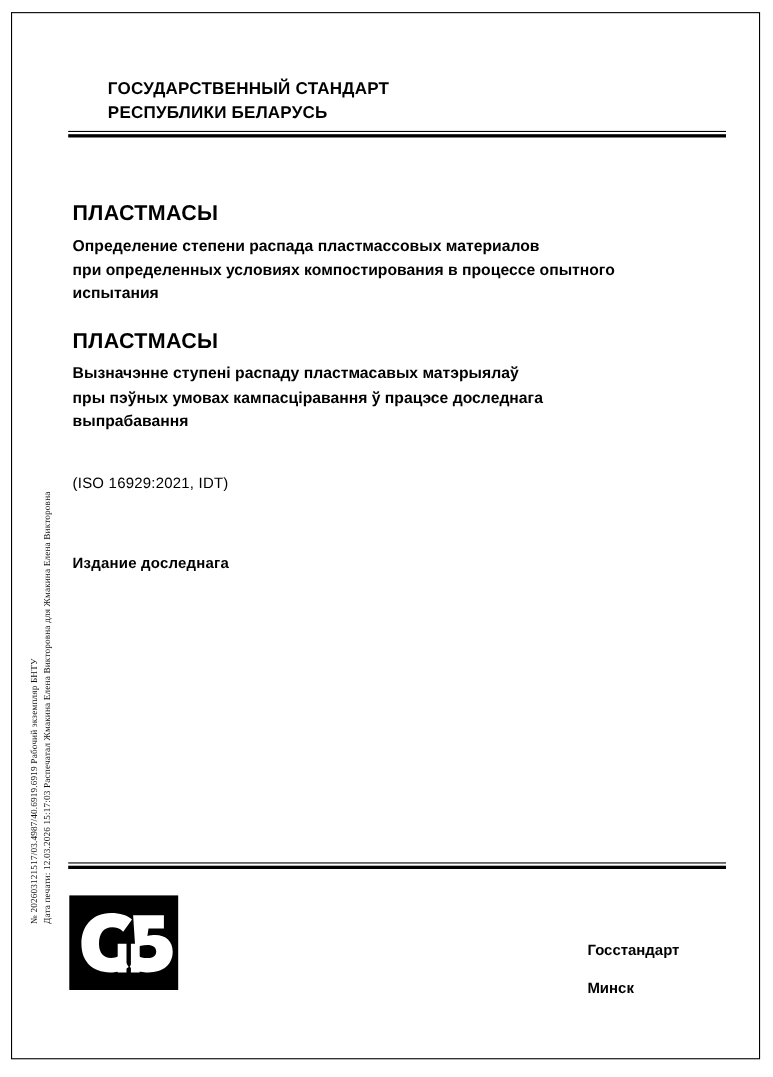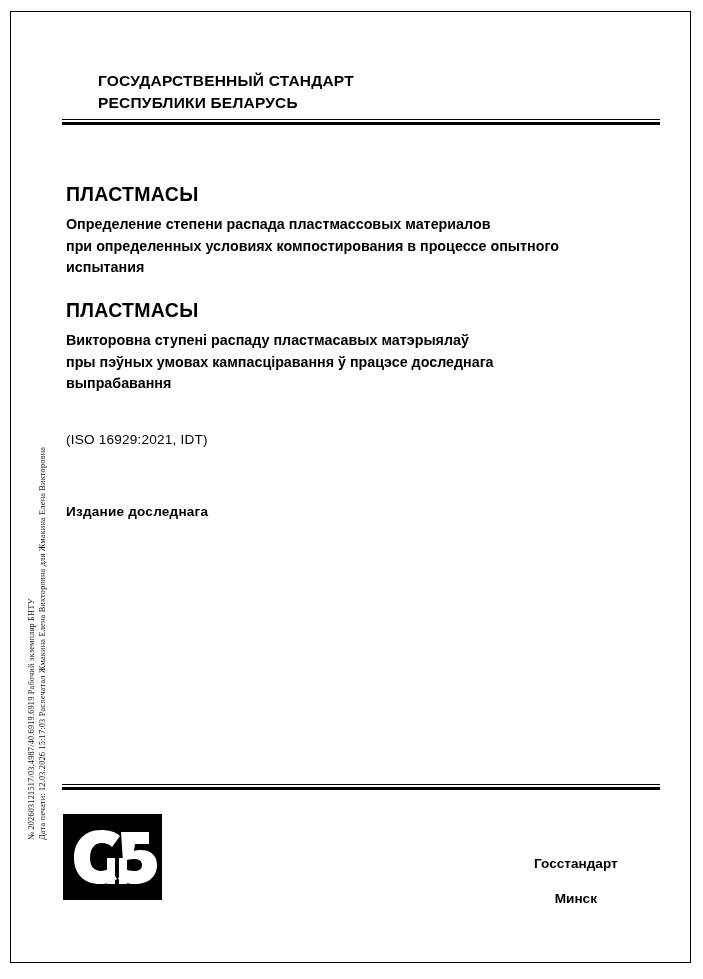--- a/index.html
+++ b/index.html
@@ -155,21 +155,21 @@
 
   
   .footer {
     position: absolute;
     left: 534px;
     top: 857px;
     font-size: 13.6px;
     font-weight: bold;
     line-height: 1;
   }
-  .footer .line-2 { margin-top: 21px; text-align: center; }
+  .footer .line-2 { margin-top: 21px; }
 </style>
 </head>
 <body>
 
 <div class="page-frame"></div>
 
 <div class="header">
   <div class="header-left">ГОСУДАРСТВЕННЫЙ СТАНДАРТ
 РЕСПУБЛИКИ БЕЛАРУСЬ</div>
 </div>
@@ -181,21 +181,21 @@
 
 <div class="title-block block-ru">
   <h1 class="title-main">ПЛАСТМАСЫ</h1>
   <p class="title-sub">Определение степени распада пластмассовых материалов
 при определенных условиях компостирования в процессе опытного
 испытания</p>
 </div>
 
 <div class="title-block block-by">
   <h1 class="title-main">ПЛАСТМАСЫ</h1>
-  <p class="title-sub">Викторовна ступені распаду пластмасавых матэрыялаў
+  <p class="title-sub">Вызначэнне ступені распаду пластмасавых матэрыялаў
 пры пэўных умовах кампасціравання ў працэсе доследнага
 выпрабавання</p>
 </div>
 
 <div class="iso-ref">(ISO 16929:2021, IDT)</div>
 
 <div class="official">Издание доследнага</div>
 
 <div class="vertical-stamp">
   <div class="vline vline-1">№ 202603121517/03.4987/40.6919.6919 Рабочий экземпляр БНТУ</div>

